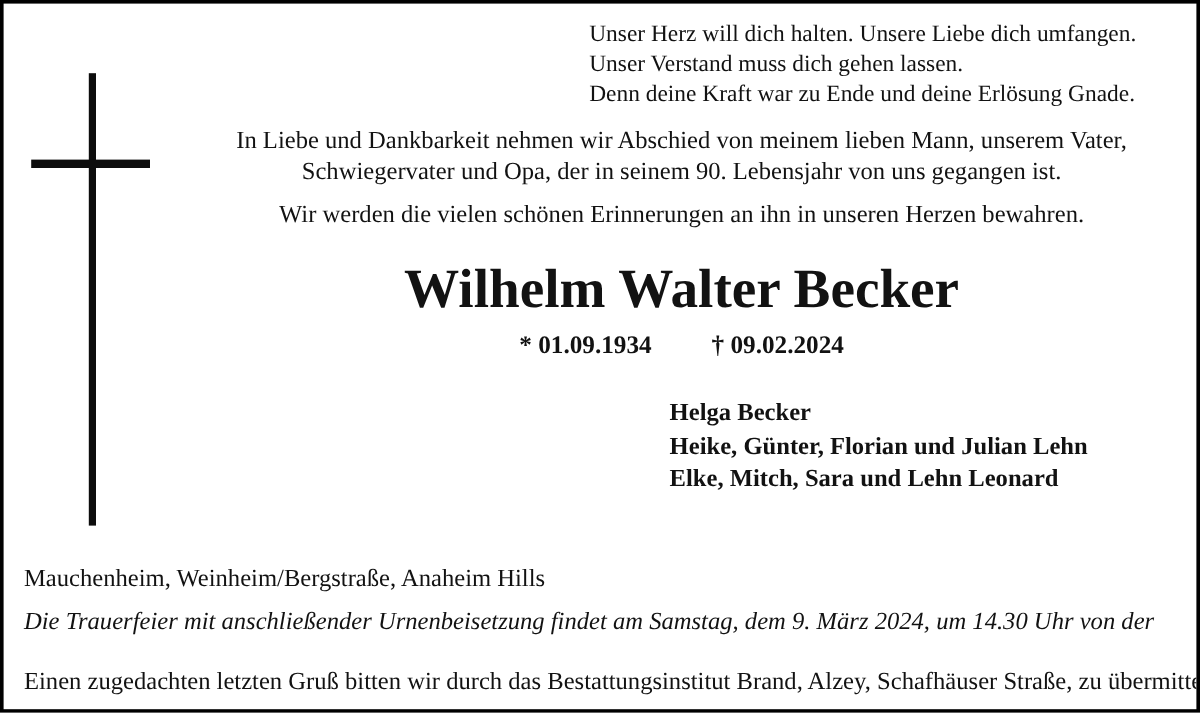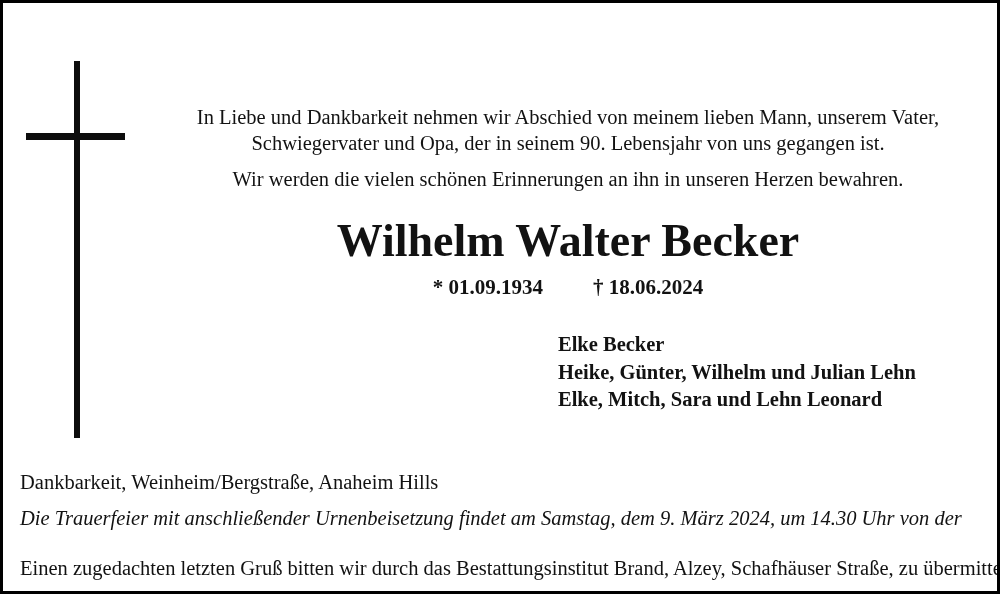--- a/index.html
+++ b/index.html
@@ -109,40 +109,45 @@
 </head>
 <body>
 
 <div class="notice">
 
   <div>
     <div class="cross-v"></div>
     <div class="cross-h"></div>
   </div>
 
+  <div class="epigraph">
+    <div>Unser Herz will dich halten. Unsere Liebe dich umfangen.</div>
+    <div>Unser Verstand muss dich gehen lassen.</div>
+    <div>Denn deine Kraft war zu Ende und deine Erlösung Gnade.</div>
+  </div>
 
   <div class="intro">
     <div>In Liebe und Dankbarkeit nehmen wir Abschied von meinem lieben Mann, unserem Vater,</div>
     <div>Schwiegervater und Opa, der in seinem 90. Lebensjahr von uns gegangen ist.</div>
     <div class="remembrance">Wir werden die vielen schönen Erinnerungen an ihn in unseren Herzen bewahren.</div>
   </div>
 
   <div class="deceased-name">Wilhelm Walter Becker</div>
 
   <div class="dates">
-    <span class="birth">* 01.09.1934</span><span class="death">† 18.06.2024</span>
+    <span class="birth">* 01.09.1934</span><span class="death">† 09.02.2024</span>
   </div>
 
   <div class="mourners">
-    <div>Elke Becker</div>
-    <div>Heike, Günter, Wilhelm und Julian Lehn</div>
+    <div>Helga Becker</div>
+    <div>Heike, Günter, Florian und Julian Lehn</div>
     <div>Elke, Mitch, Sara und Lehn Leonard</div>
   </div>
 
-  <div class="locations">Dankbarkeit, Weinheim/Bergstraße, Anaheim Hills</div>
+  <div class="locations">Mauchenheim, Weinheim/Bergstraße, Anaheim Hills</div>
 
   <div class="funeral">
     <div>Die Trauerfeier mit anschließender Urnenbeisetzung findet am Samstag, dem 9. März 2024, um 14.30 Uhr von der</div>
   </div>
 
   <div class="condolence">Einen zugedachten letzten Gruß bitten wir durch das Bestattungsinstitut Brand, Alzey, Schafhäuser Straße, zu übermitteln.</div>
 
 </div>
 
 </body></html>

